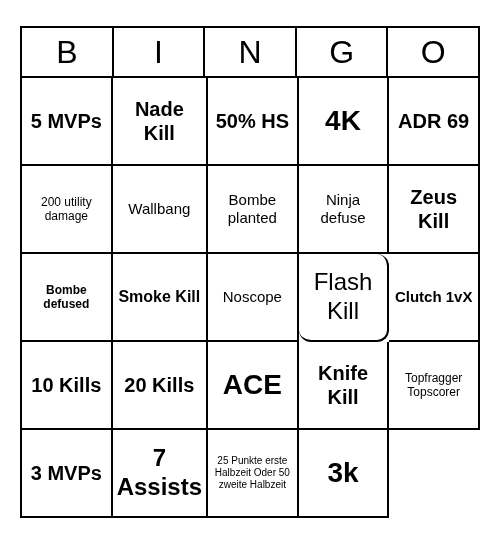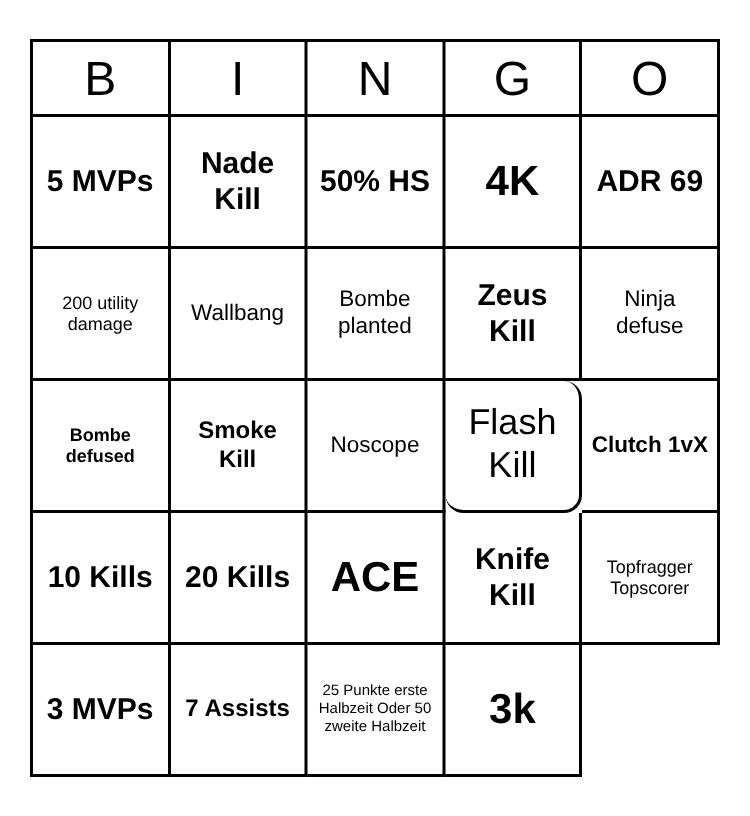--- a/index.html
+++ b/index.html
@@ -75,30 +75,30 @@
 
   <div class="bingo-grid" id="bingo-grid">
   <div class="bingo-cell" style="font-size: 20px; font-weight: bold;">5 MVPs</div>
       <div class="bingo-cell" style="font-size: 20px; font-weight: bold;">Nade Kill</div>
       <div class="bingo-cell" style="font-size: 20px; font-weight: bold;">50% HS</div>
       <div class="bingo-cell" style="font-size: 28px; font-weight: bold;">4K</div>
       <div class="bingo-cell" style="font-size: 20px; font-weight: bold;">ADR 69</div>
       <div class="bingo-cell" style="font-size: 12px; font-weight: normal;">200 utility damage</div>
       <div class="bingo-cell" style="font-size: 15px; font-weight: normal;">Wallbang</div>
       <div class="bingo-cell" style="font-size: 15px; font-weight: normal;">Bombe planted</div>
+      <div class="bingo-cell" style="font-size: 15px; font-weight: normal;">Ninja defuse</div>
       <div class="bingo-cell" style="font-size: 20px; font-weight: bold;">Zeus Kill</div>
-      <div class="bingo-cell" style="font-size: 15px; font-weight: normal;">Ninja defuse</div>
       <div class="bingo-cell" style="font-size: 12px; font-weight: bold;">Bombe defused</div>
       <div class="bingo-cell" style="font-size: 16px; font-weight: bold;">Smoke Kill</div>
       <div class="bingo-cell" style="font-size: 15px; font-weight: normal;">Noscope</div>
       <div class="bingo-cell" style="font-size: 24px; font-weight: normal; border-radius: 12px;">Flash Kill</div>
       <div class="bingo-cell" style="font-size: 15px; font-weight: bold;">Clutch 1vX</div>
       <div class="bingo-cell" style="font-size: 20px; font-weight: bold;">10 Kills</div>
       <div class="bingo-cell" style="font-size: 20px; font-weight: bold;">20 Kills</div>
       <div class="bingo-cell" style="font-size: 28px; font-weight: bold;">ACE</div>
       <div class="bingo-cell" style="font-size: 20px; font-weight: bold;">Knife Kill</div>
       <div class="bingo-cell" style="font-size: 12px; font-weight: normal;">Topfragger Topscorer</div>
       <div class="bingo-cell" style="font-size: 20px; font-weight: bold;">3 MVPs</div>
-      <div class="bingo-cell" style="font-size: 16px; font-weight: bold;">7 Assists</div>
+      <div class="bingo-cell" style="font-size: 24px; font-weight: bold;">7 Assists</div>
       <div class="bingo-cell" style="font-size: 10px; font-weight: normal;">25 Punkte erste Halbzeit Oder 50 zweite Halbzeit</div>
       <div class="bingo-cell" style="font-size: 28px; font-weight: bold;">3k</div>
     </div>
 </div>
 
 </body></html>

